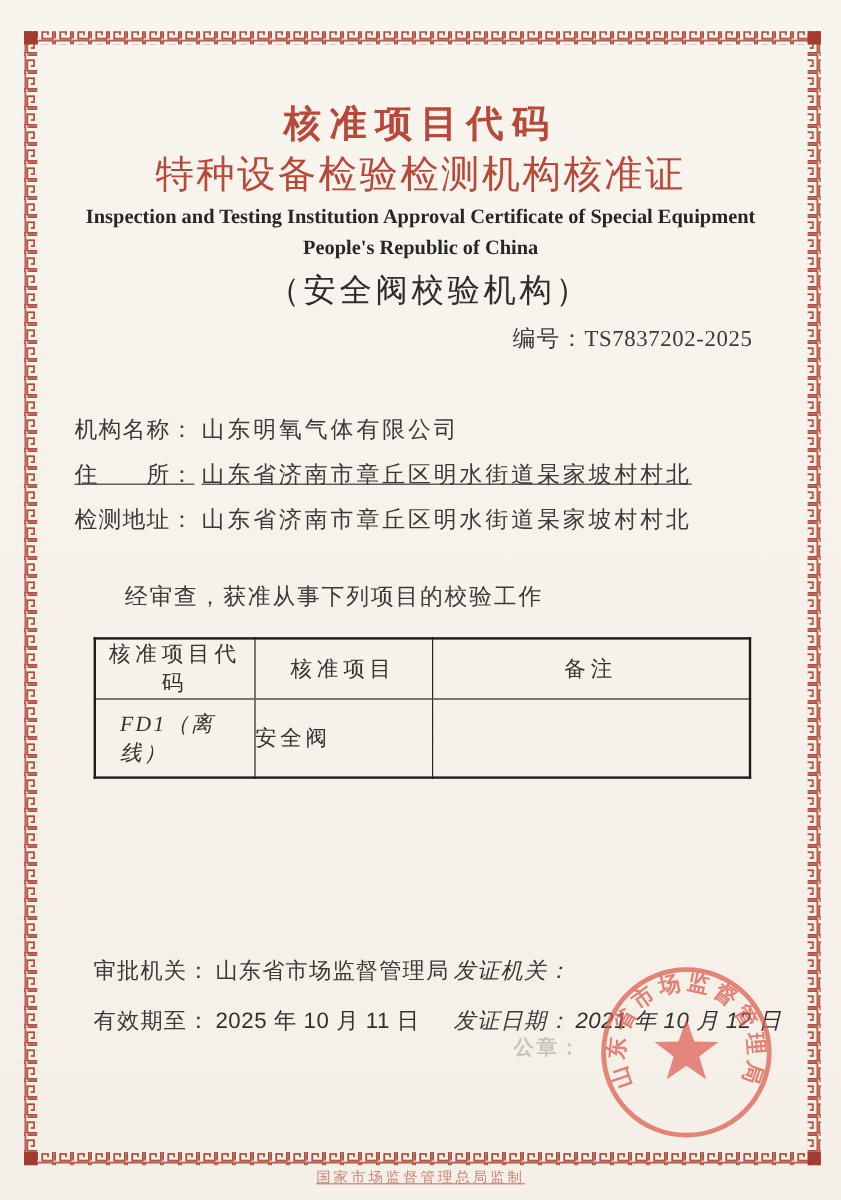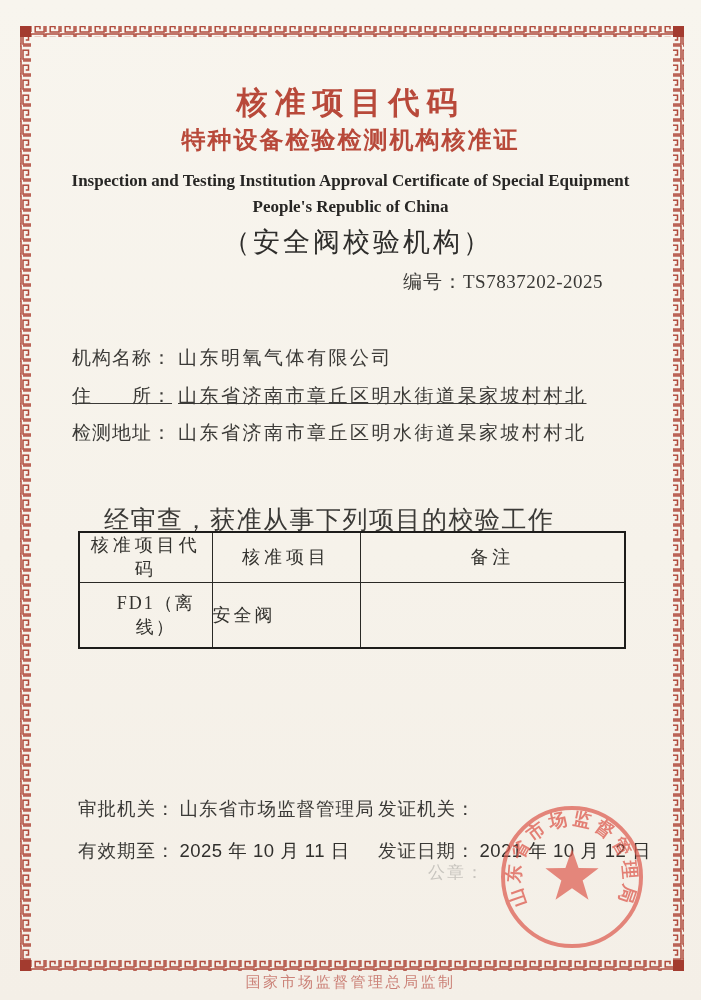--- a/index.html
+++ b/index.html
@@ -22,44 +22,44 @@
     pointer-events: none;
   }
   .abs { position: absolute; }
   .center { left: 0; right: 0; text-align: center; }
 
   .title-cn-1 {
     top: 82px; font-size: 31px; font-weight: bold;
     color: #b8493a; letter-spacing: 7px;
   }
   .title-cn-2 {
-    top: 124px; font-size: 24px; font-weight: bold;
+    top: 124px; font-size: 32px; font-weight: normal;
     color: #b8493a; letter-spacing: 2px;
   }
   .title-en-1 { top: 171px; font-size: 17px; font-weight: bold; color: #272624; }
   .title-en-2 { top: 197px; font-size: 17px; font-weight: bold; color: #272624; }
   .subtitle {
     top: 224px; font-size: 27px; color: #2e2d2b; letter-spacing: 3px;
     font-weight: 500;
     margin-left: 15px;
   }
   .cert-no {
-    top: 269px; right: 98px; font-size: 19px; color: #3a3936;
+    top: 269px; right: 74px; font-size: 19px; color: #3a3936;
     letter-spacing: 1px;
   }
   .cert-no .num { font-family: "Liberation Serif", serif; letter-spacing: 0.5px; }
 
-  .info-row { left: 72px; font-size: 19px; color: #3b3a37; white-space: nowrap; }
+  .info-row { left: 62px; font-size: 19px; color: #3b3a37; white-space: nowrap; }
   .info-row .lbl { letter-spacing: 1px; }
   .info-row .val { letter-spacing: 2.5px; margin-left: 6px; }
   .row-name { top: 345px; }
   .row-addr { top: 383px; text-decoration: underline; }
   .row-test { top: 420px; }
 
-  .intro { left: 104px; top: 503px; font-size: 25px; color: #3b3a37; letter-spacing: 1.5px; }
+  .intro { left: 104px; top: 484px; font-size: 19px; color: #3b3a37; letter-spacing: 1.5px; }
 
   table.approval {
     position: absolute; left: 78px; top: 531px;
     width: 546px; border-collapse: collapse;
     table-layout: fixed;
     border: 2.5px solid #1d1c1a;
     color: #34332f;
   }
   table.approval col.c1 { width: 133px; }
   table.approval col.c2 { width: 148px; }
@@ -67,45 +67,45 @@
   table.approval td, table.approval th {
     border-left: 1.5px solid #2a2925;
     border-top: 1.8px solid #2a2925;
     font-weight: normal;
     font-size: 18px;
   }
   table.approval tr:first-child th { border-top: none; }
   table.approval td:first-child, table.approval th:first-child { border-left: none; }
   table.approval th { height: 50px; text-align: center; letter-spacing: 4px; }
   table.approval td { height: 66px; }
-  td.code { text-align: center; padding-left: 20px; letter-spacing: 2px; }
+  td.code { text-align: left; padding-left: 20px; letter-spacing: 2px; font-style: italic; }
   td.item { text-align: left; letter-spacing: 3px; }
 
   .footer-row { font-size: 18.5px; color: #3b3a37; white-space: nowrap; }
   .fr-left { left: 78px; }
-  .fr-right { left: 378px; }
+  .fr-right { left: 378px; font-style: italic; }
   .fy1 { top: 796px; }
   .fy2 { top: 838px; text-align: center; }
   .footer-row .lbl { letter-spacing: 1px; margin-top: 12px; }
   .footer-row .val { letter-spacing: 1px; margin-left: 4px; }
   .footer-row .date {
     font-family: "Liberation Sans", "DejaVu Sans", sans-serif;
     font-size: 18.5px; color: #302f2c; letter-spacing: 0.5px; margin-left: 4px;
   }
   .gongzhang {
-    left: 428px; top: 861px; font-size: 17px; color: #c8c5bf; letter-spacing: 2px;
+    left: 428px; top: 861px; font-size: 17px; color: #c8c5bf; letter-spacing: 2px; font-weight: bold;
   }
   .seal-svg {
     position: absolute; left: 492px; top: 797px;
     width: 160px; height: 160px;
     pointer-events: none;
     opacity: 0.88;
   }
   .footer-note {
-    top: 973px; font-size: 15px; color: #cb8278; letter-spacing: 2.5px;
+    top: 973px; font-size: 12px; color: #cb8278; letter-spacing: 2.5px; text-decoration: underline;
   }
 </style>
 </head>
 <body>
 
 <div class="page">
 
   <svg class="border-svg" viewBox="0 0 701 1000" xmlns="http://www.w3.org/2000/svg">
     <defs>
       <pattern id="gkH" width="15" height="11" patternUnits="userSpaceOnUse">

